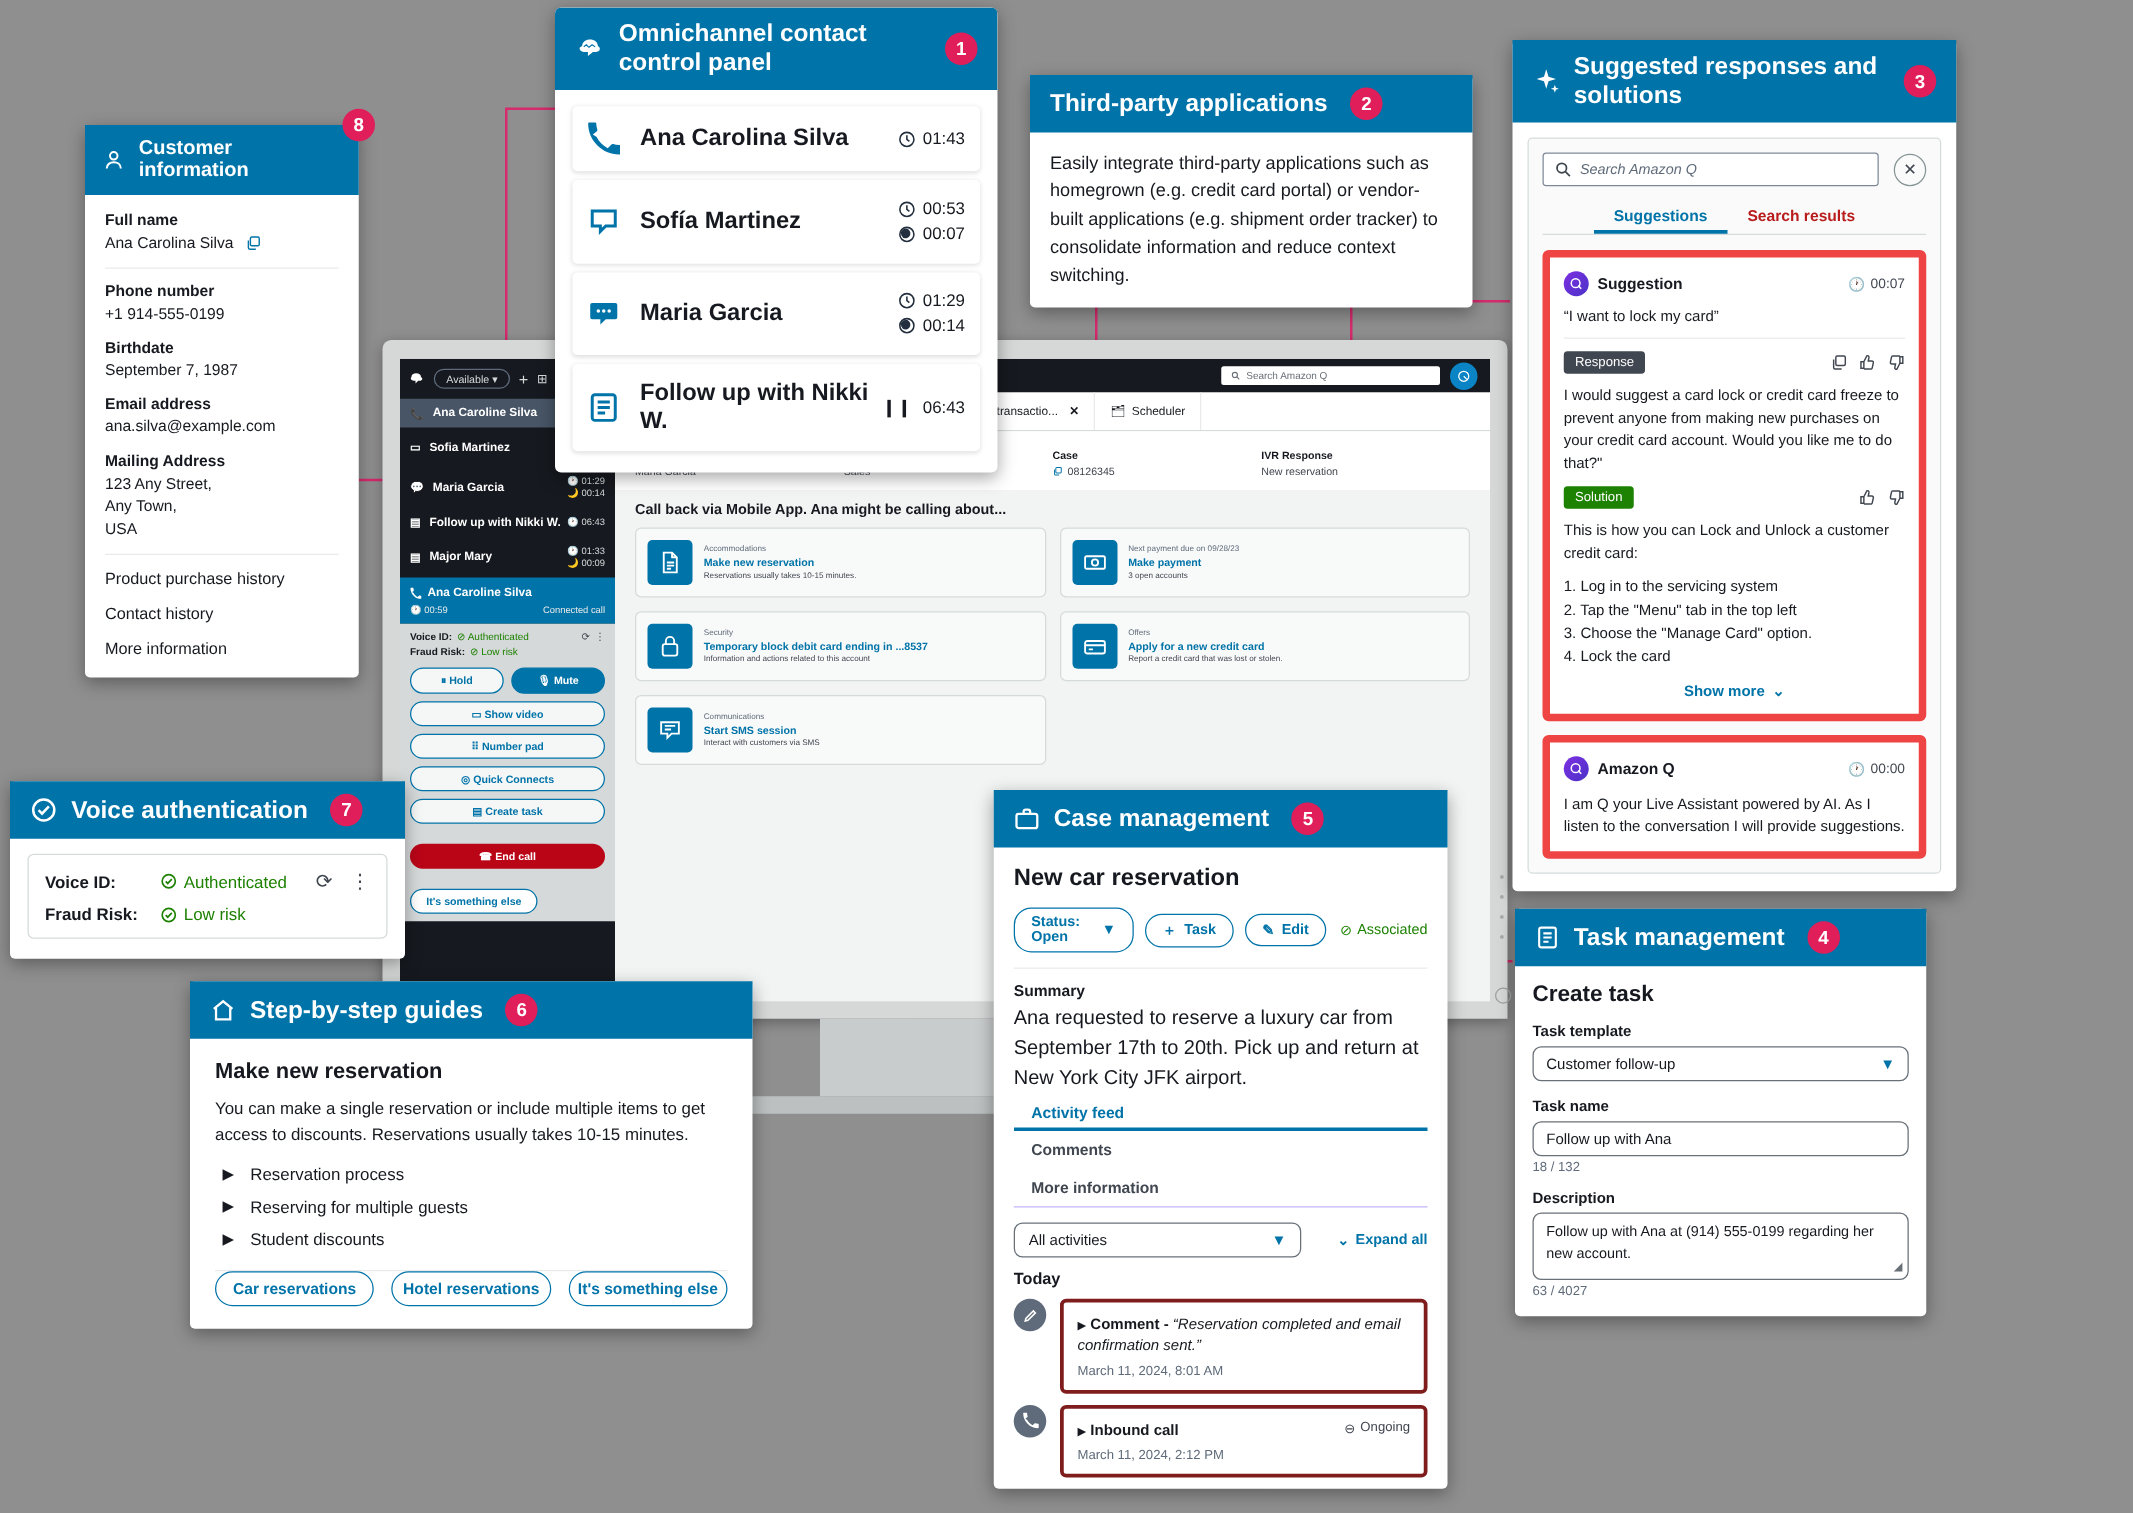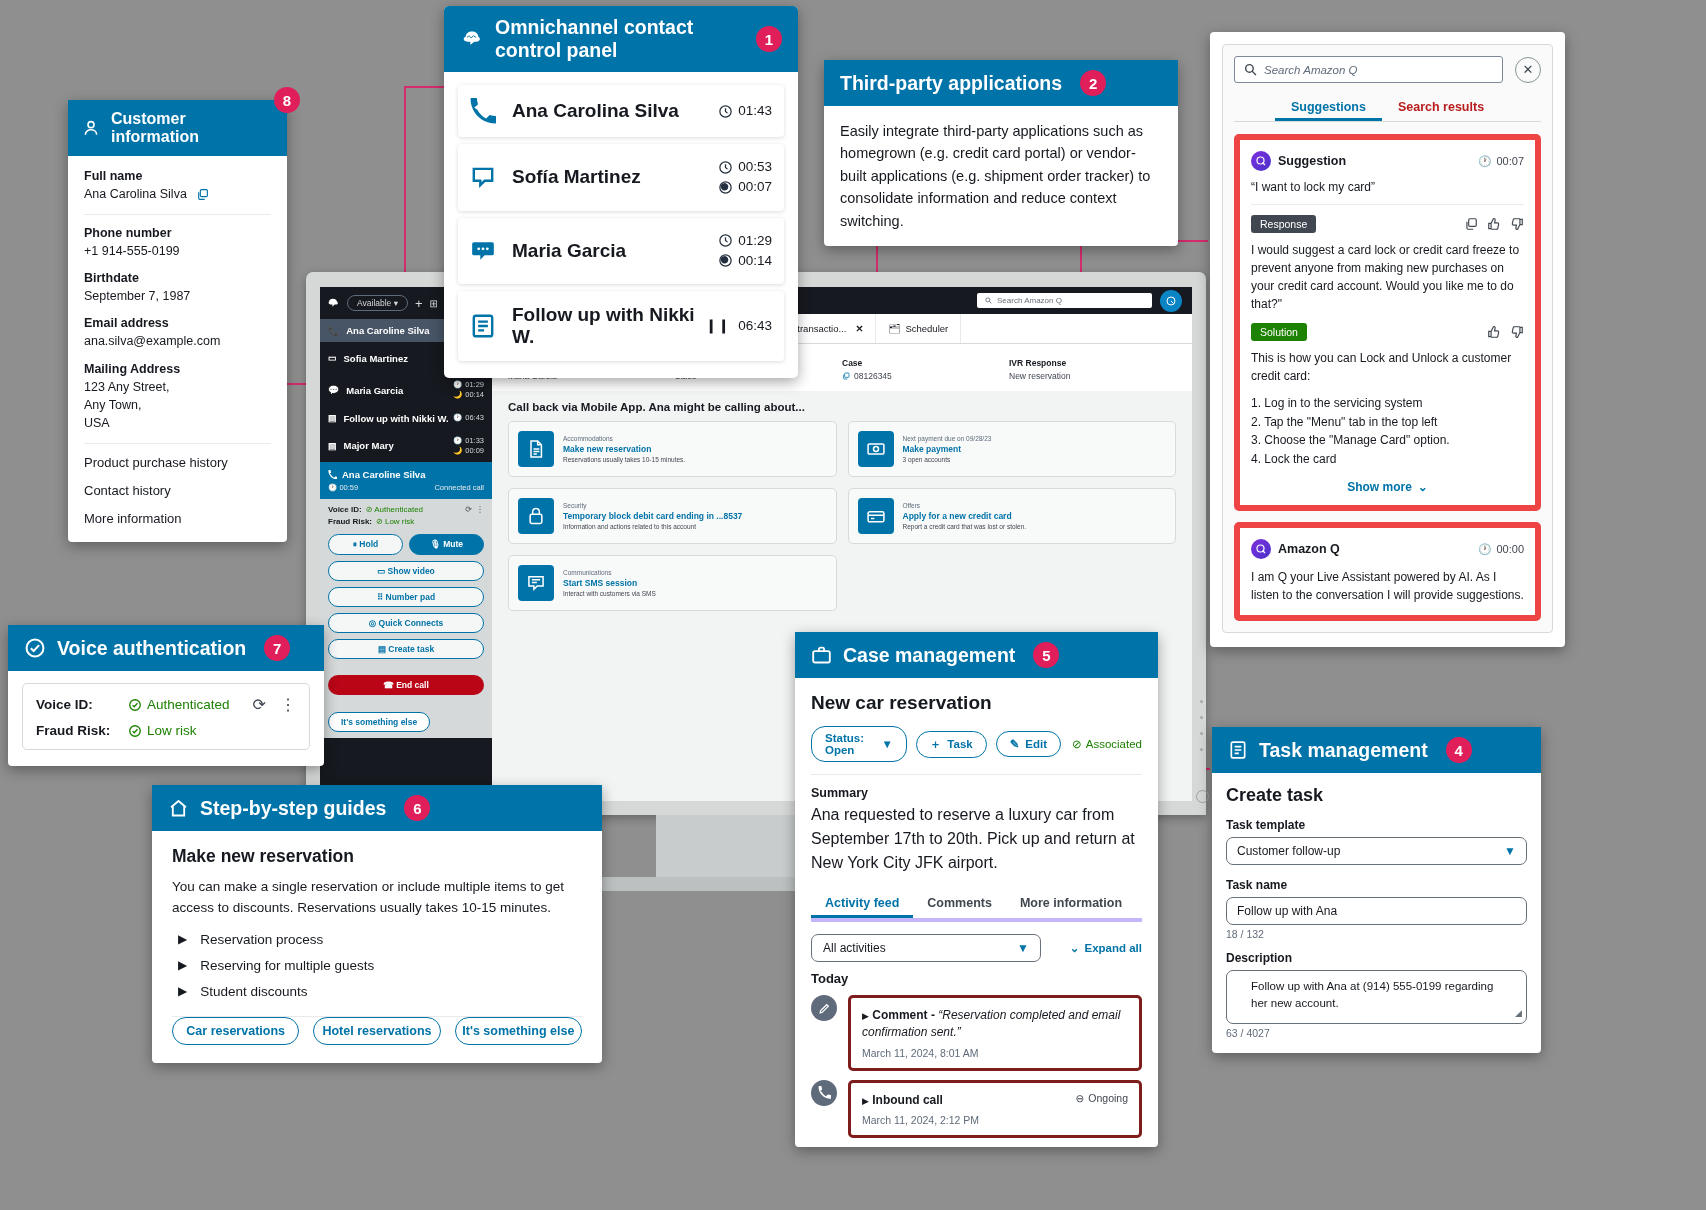--- a/index.html
+++ b/index.html
@@ -118,34 +118,34 @@
   .showmore{ text-align:center; color:#0073a8; font-weight:bold; font-size:12px; margin-top:12px;
      display:flex; gap:6px; align-items:center; justify-content:center;}
 
   #p4 { left:1212px; top:727px; width:329px; border-radius:4px;}
   #p4 .body{ padding:12px 14px 14px; }
   .fh{ font-size:18px; font-weight:bold; margin-bottom:12px;}
   .flbl{ font-size:12px; font-weight:bold; margin-bottom:5px;}
   .finput{ border:1px solid #687078; border-radius:7px; padding:6px 10px; font-size:12px; display:flex;
      justify-content:space-between; align-items:center; margin-bottom:3px;}
   .fcount{ font-size:10.5px; color:#5f6b7a; margin-bottom:11px;}
-  .ftextarea{ border:1px solid #687078; border-radius:7px; padding:7px 24px; font-size:11.5px;
+  .ftextarea{ border:1px solid #687078; border-radius:7px; padding:7px 10px; font-size:11.5px;
      line-height:1.45; height:54px; position:relative; margin-bottom:3px;}
   .fresize{ position:absolute; right:4px; bottom:3px; color:#687078; font-size:9px;}
 
   #p5 { left:795px; top:632px; width:363px; border-radius:4px;}
   #p5 .body{ padding:14px 16px 0; }
   .cmtitle{ font-size:19px; font-weight:bold; margin-bottom:12px;}
   .cmbtns{ display:flex; gap:9px; align-items:center; padding-bottom:12px; border-bottom:1px solid #e9ebeb;}
   .rbtn{ border:1px solid #0073a8; color:#0073a8; border-radius:14px; font-size:11.5px; font-weight:bold;
      padding:5px 13px; display:flex; gap:6px; align-items:center;}
   .assoc{ color:#1d8102; font-size:11.5px; display:flex; gap:4px; align-items:center; margin-left:2px;}
   .smh{ font-size:12.5px; font-weight:bold; margin:11px 0 3px;}
   .smb{ font-size:16px; line-height:1.5; }
-  .cmtabs{ display:flex; border-bottom:4px solid #c4b5fd; margin-top:13px;}
+  .cmtabs{ display:flex; border-bottom:1px solid #c4b5fd; flex-direction:column;}
   .cmtab{ font-size:12.5px; font-weight:bold; color:#414750; padding:8px 14px;}
   .cmtab.on{ color:#0073a8; box-shadow:inset 0 -3px 0 #0073a8;}
   .selectbox{ border:1px solid #687078; border-radius:7px; padding:6px 11px; font-size:12px;
      display:flex; justify-content:space-between; align-items:center; width:230px;}
   .filterrow{ display:flex; align-items:center; justify-content:space-between; margin:12px 0 9px;}
   .expand{ color:#0073a8; font-size:11.5px; font-weight:bold; display:flex; gap:5px; align-items:center;}
   .today{ font-size:13px; font-weight:bold; margin-bottom:9px;}
   .feedrow{ display:flex; gap:11px; margin-bottom:9px;}
   .favatar{ width:26px;height:26px;border-radius:50%;background:#5f6b7a;display:flex;
      align-items:center;justify-content:center;flex:0 0 26px;}
@@ -552,20 +552,30 @@
 
 <div class="card" id="p2">
   <div class="hdr">
     <span>Third-party applications</span>
     <span class="badge">2</span>
   </div>
   <div class="body">Easily integrate third-party applications such as homegrown (e.g. credit card portal) or vendor-built applications (e.g. shipment order tracker) to consolidate information and reduce context switching.</div>
 </div>
 
 <div class="card" id="p3">
+  <div class="hdr">
+    <span class="ico">
+      <svg width="22" height="22" viewBox="0 0 24 24" fill="#fff">
+          <path d="M12 1.5l2 6.5 6.5 2-6.5 2-2 6.5-2-6.5-6.5-2 6.5-2z"></path>
+          <path d="M19.5 15l.9 2.6 2.6.9-2.6.9-.9 2.6-.9-2.6-2.6-.9 2.6-.9z"></path>
+        </svg>
+    </span>
+    <span>Suggested responses and solutions</span>
+    <span class="badge">3</span>
+  </div>
   <div class="body">
     <div style="border:1px solid #d5dbdb;border-radius:4px;padding:11px;background:#fafafa;">
       <div class="qsearchbar">
         <div class="qinput">
           <svg width="13" height="13" viewBox="0 0 24 24" fill="none" stroke="#414750" stroke-width="2.6">
               <circle cx="10" cy="10" r="7"></circle>
               <path d="M15 15l7 7"></path>
             </svg>
           <span>Search Amazon Q</span>
         </div>

